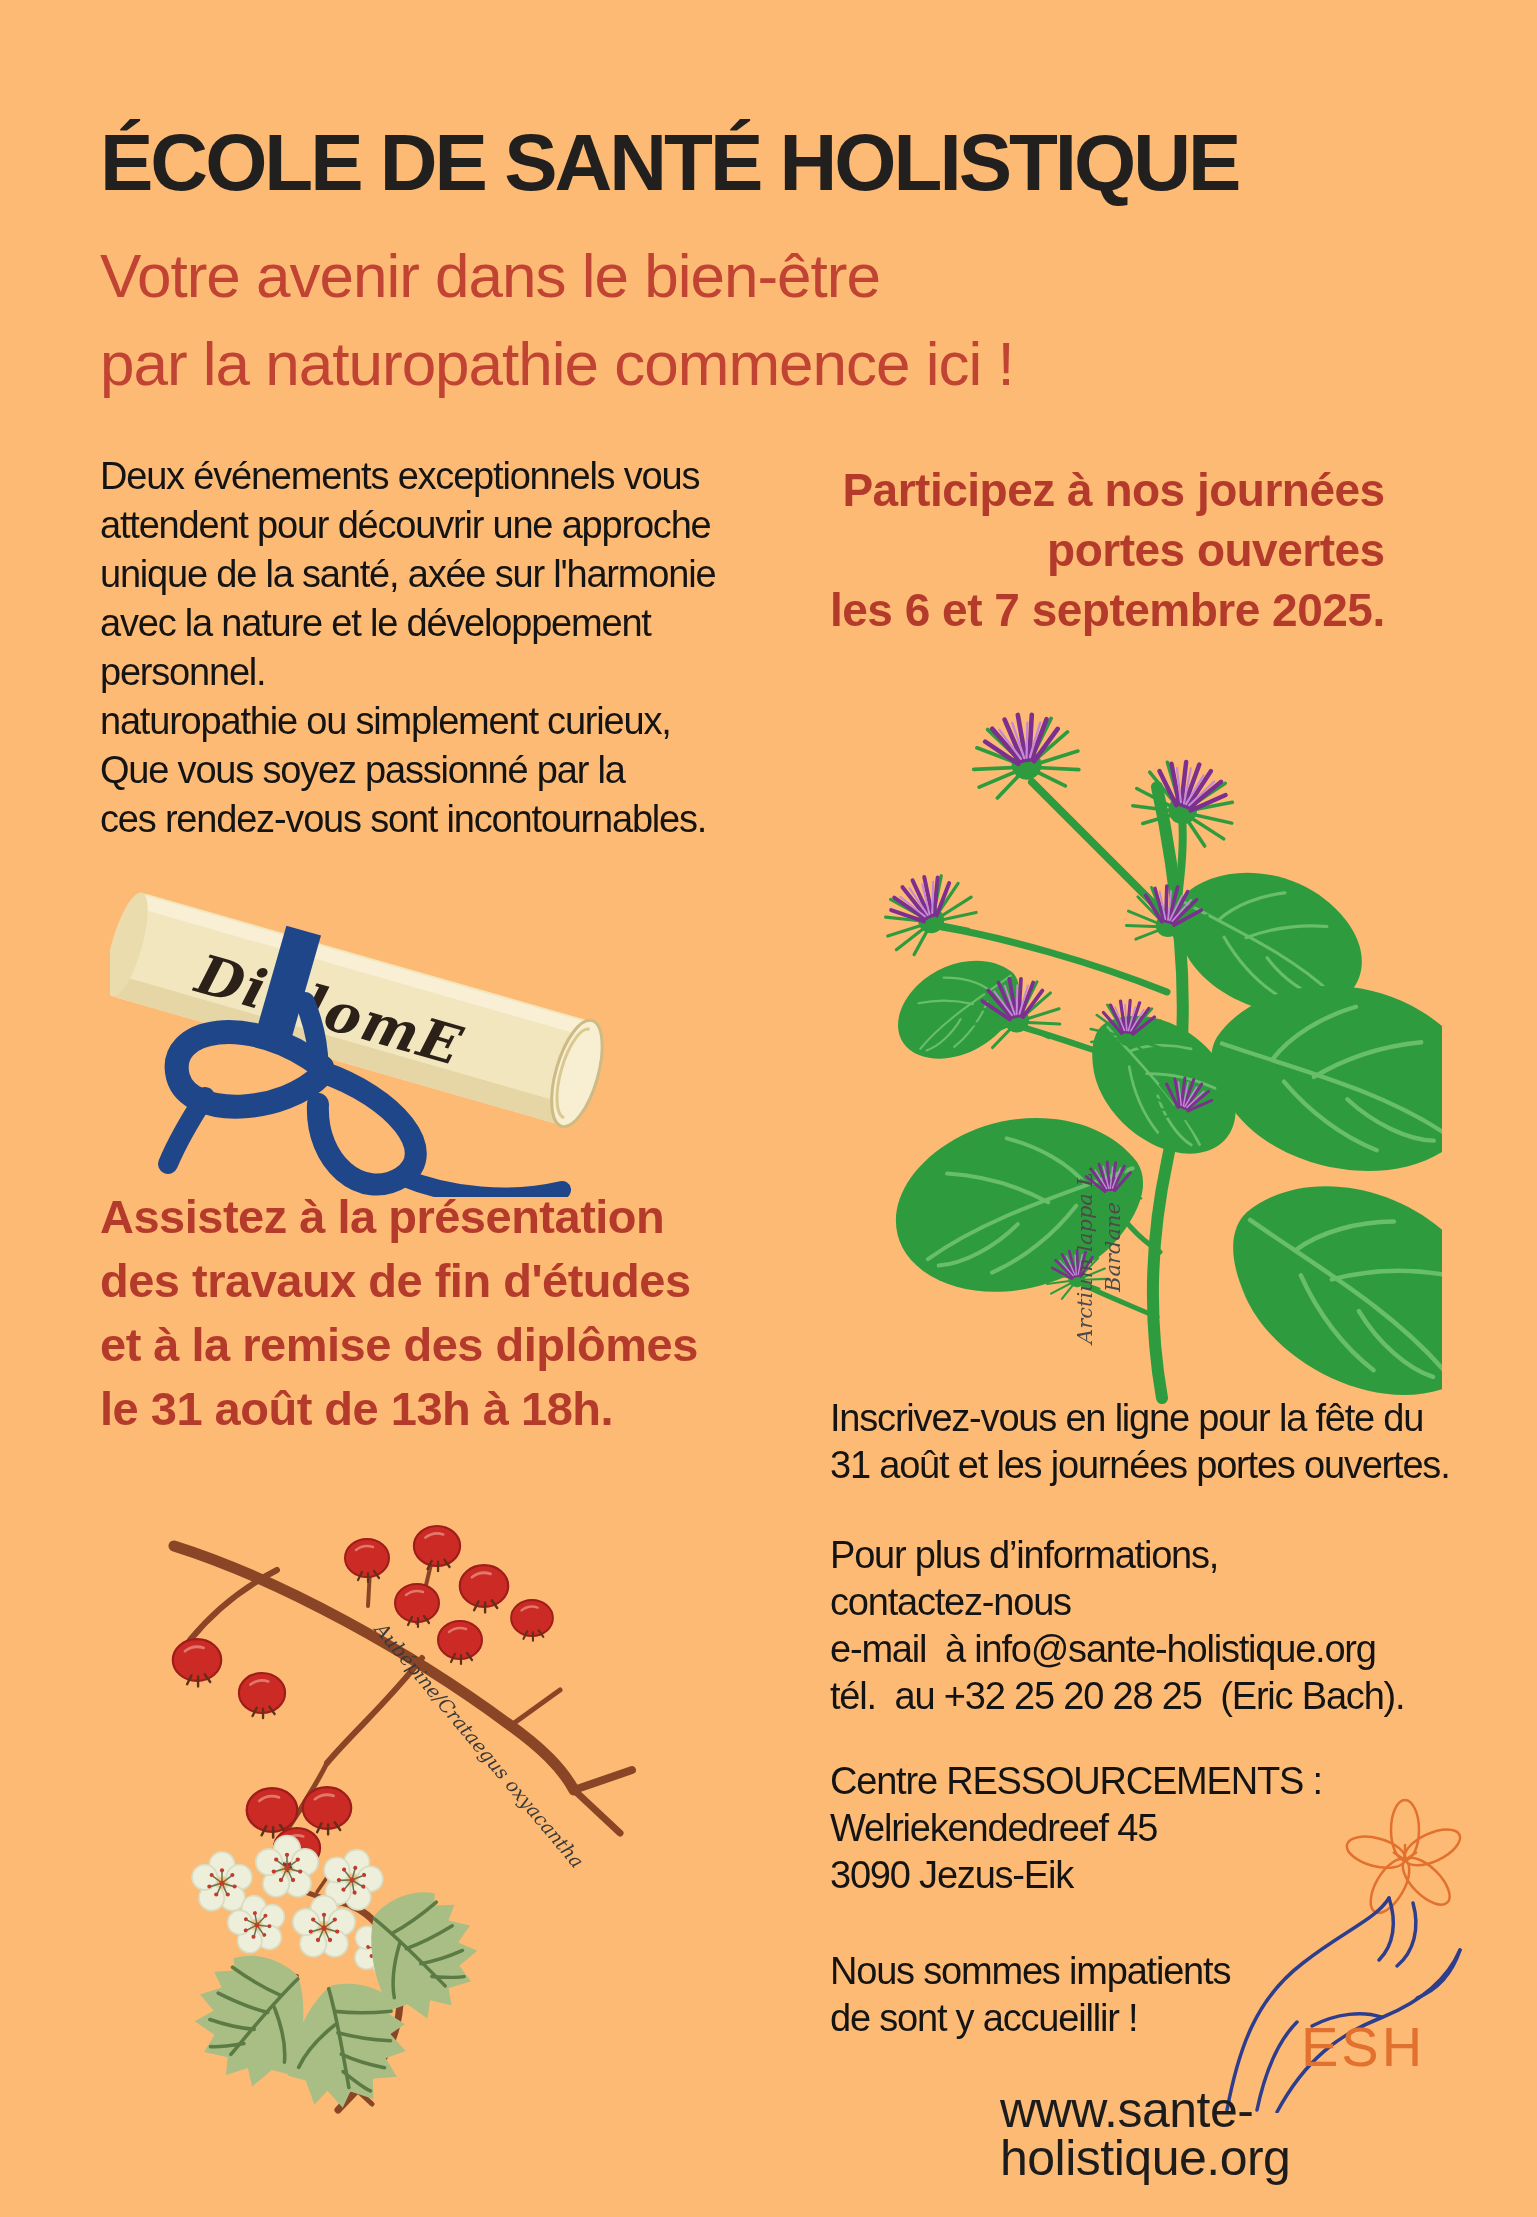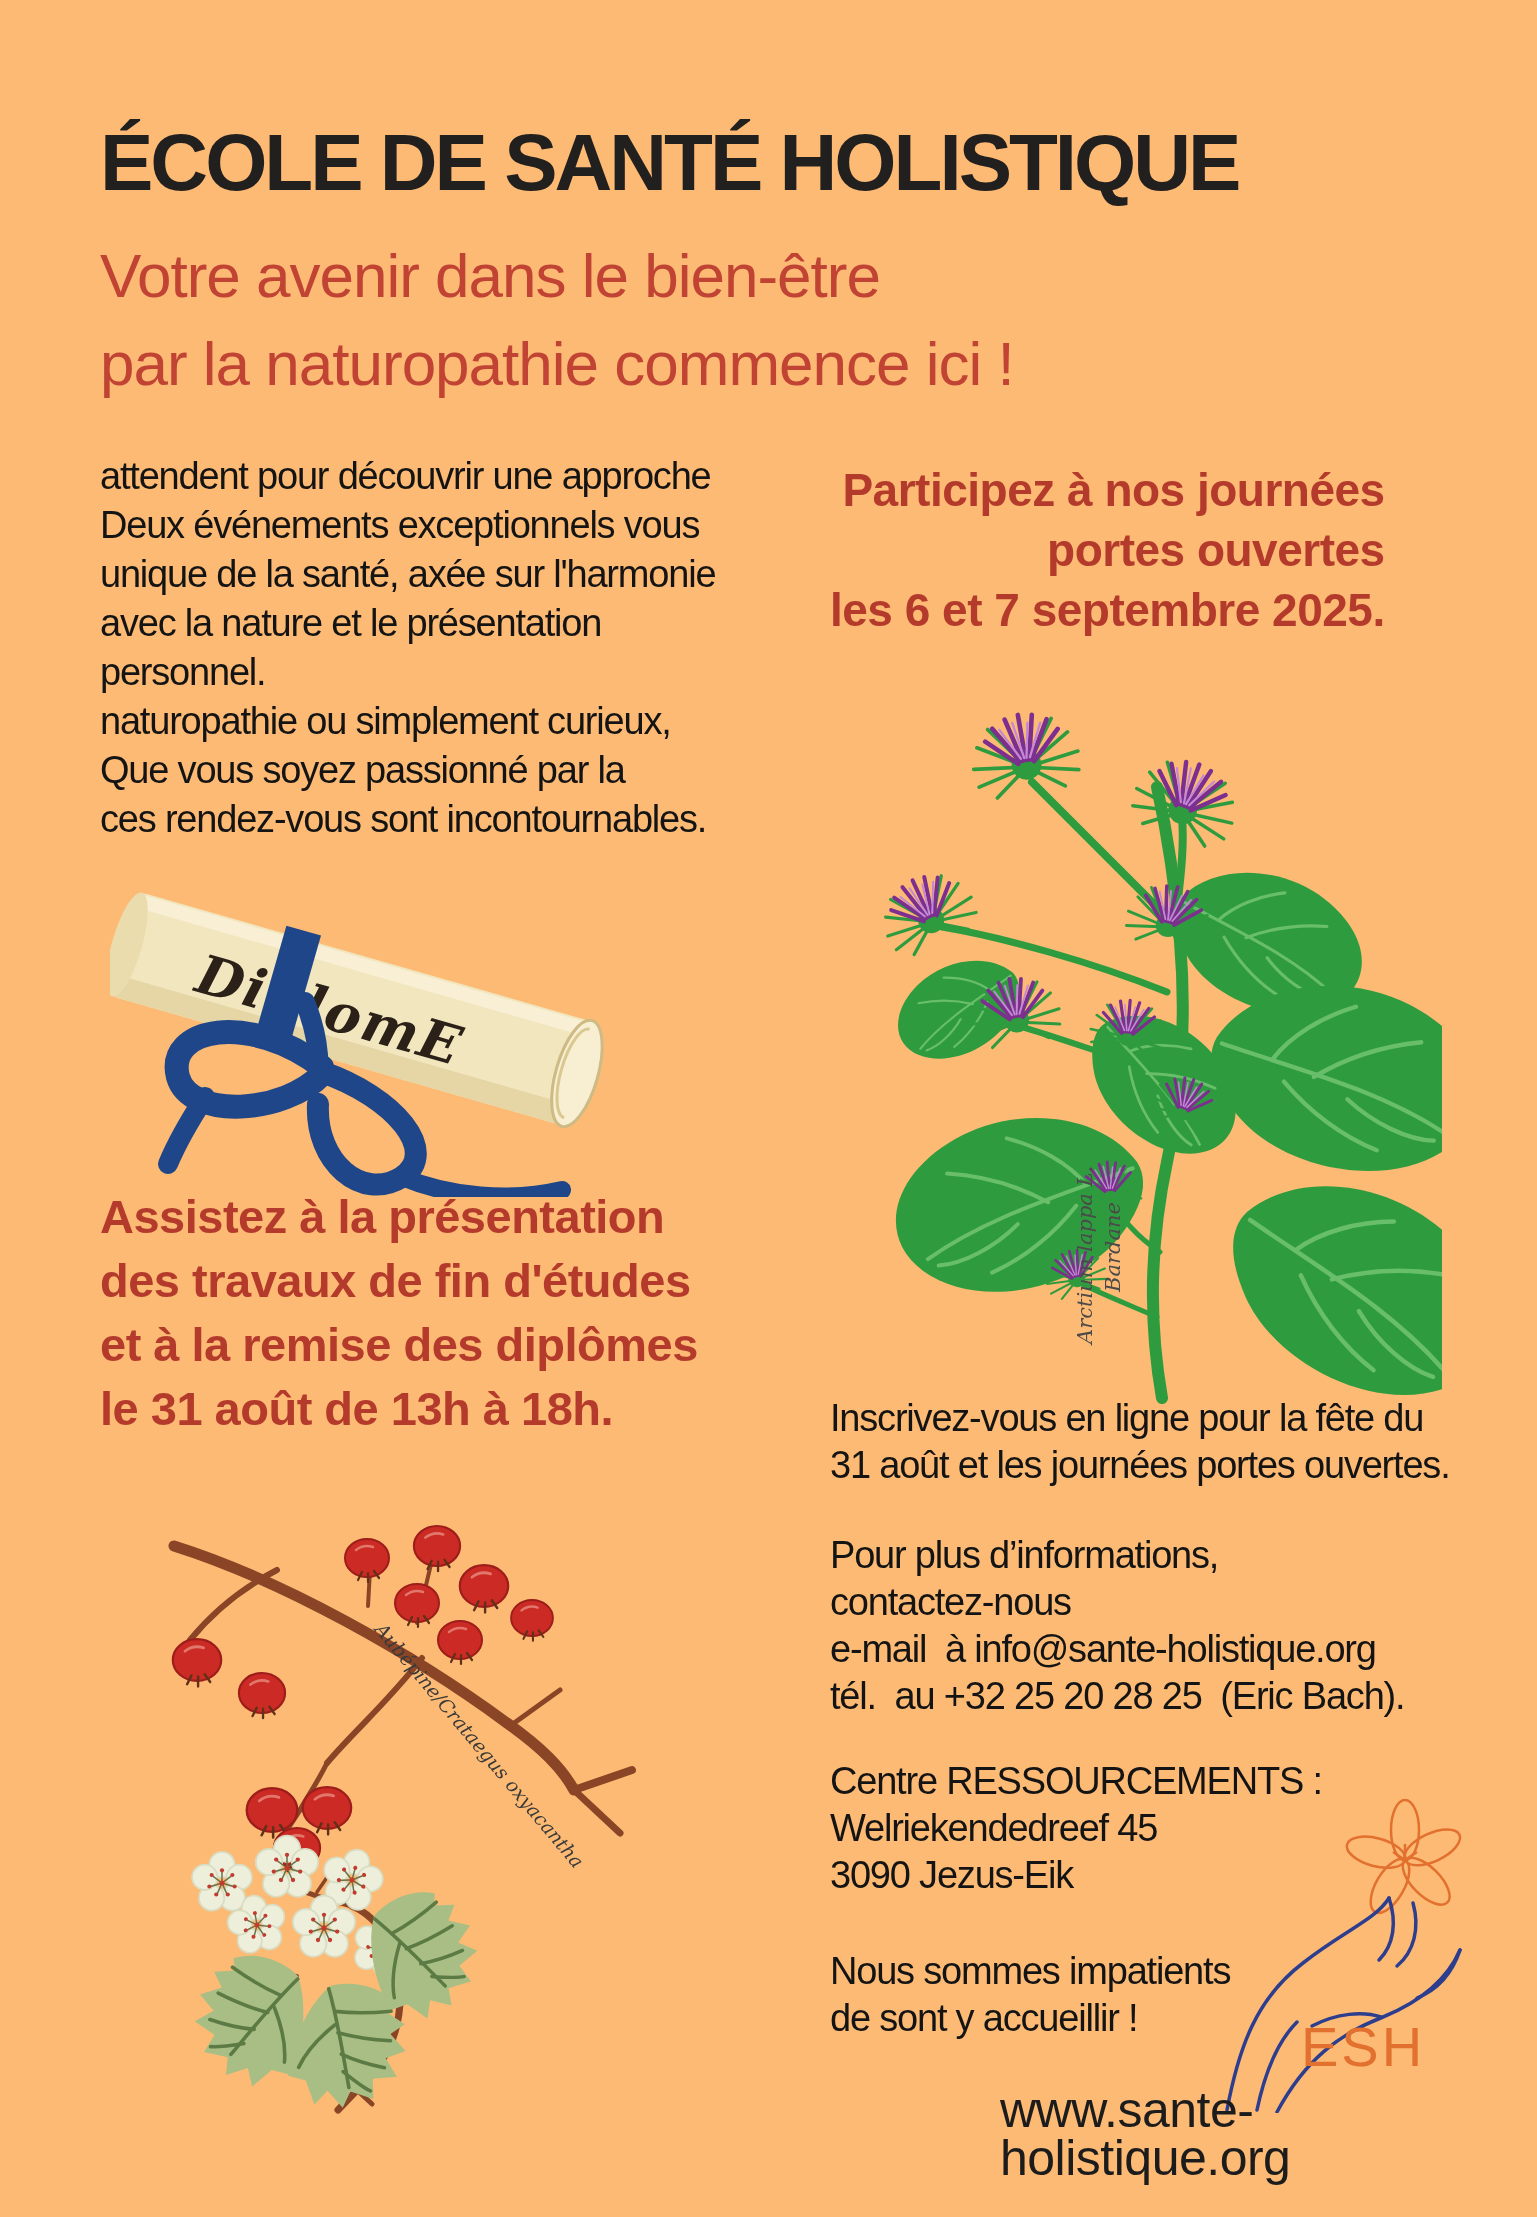--- a/index.html
+++ b/index.html
@@ -87,24 +87,24 @@
 <div class="page">
 
   <h1 class="title">ÉCOLE DE SANTÉ HOLISTIQUE</h1>
 
   <div class="subtitle">
       <div class="line">Votre avenir dans le bien-être</div>
       <div class="line">par la naturopathie commence ici !</div>
     </div>
 
   <div class="body-block intro">
+      <div class="line">Deux événements exceptionnels vous</div>
       <div class="line">attendent pour découvrir une approche</div>
-      <div class="line">Deux événements exceptionnels vous</div>
       <div class="line">unique de la santé, axée sur l'harmonie</div>
-      <div class="line">avec la nature et le présentation</div>
+      <div class="line">avec la nature et le développement</div>
       <div class="line">personnel.</div>
       <div class="line">naturopathie ou simplement curieux,</div>
       <div class="line">Que vous soyez passionné par la</div>
       <div class="line">ces rendez-vous sont incontournables.</div>
     </div>
 
   <div class="red-heading open-days">
       <div class="line">Participez à nos journées</div>
       <div class="line">portes ouvertes</div>
       <div class="line">les 6 et 7 septembre 2025.</div>

